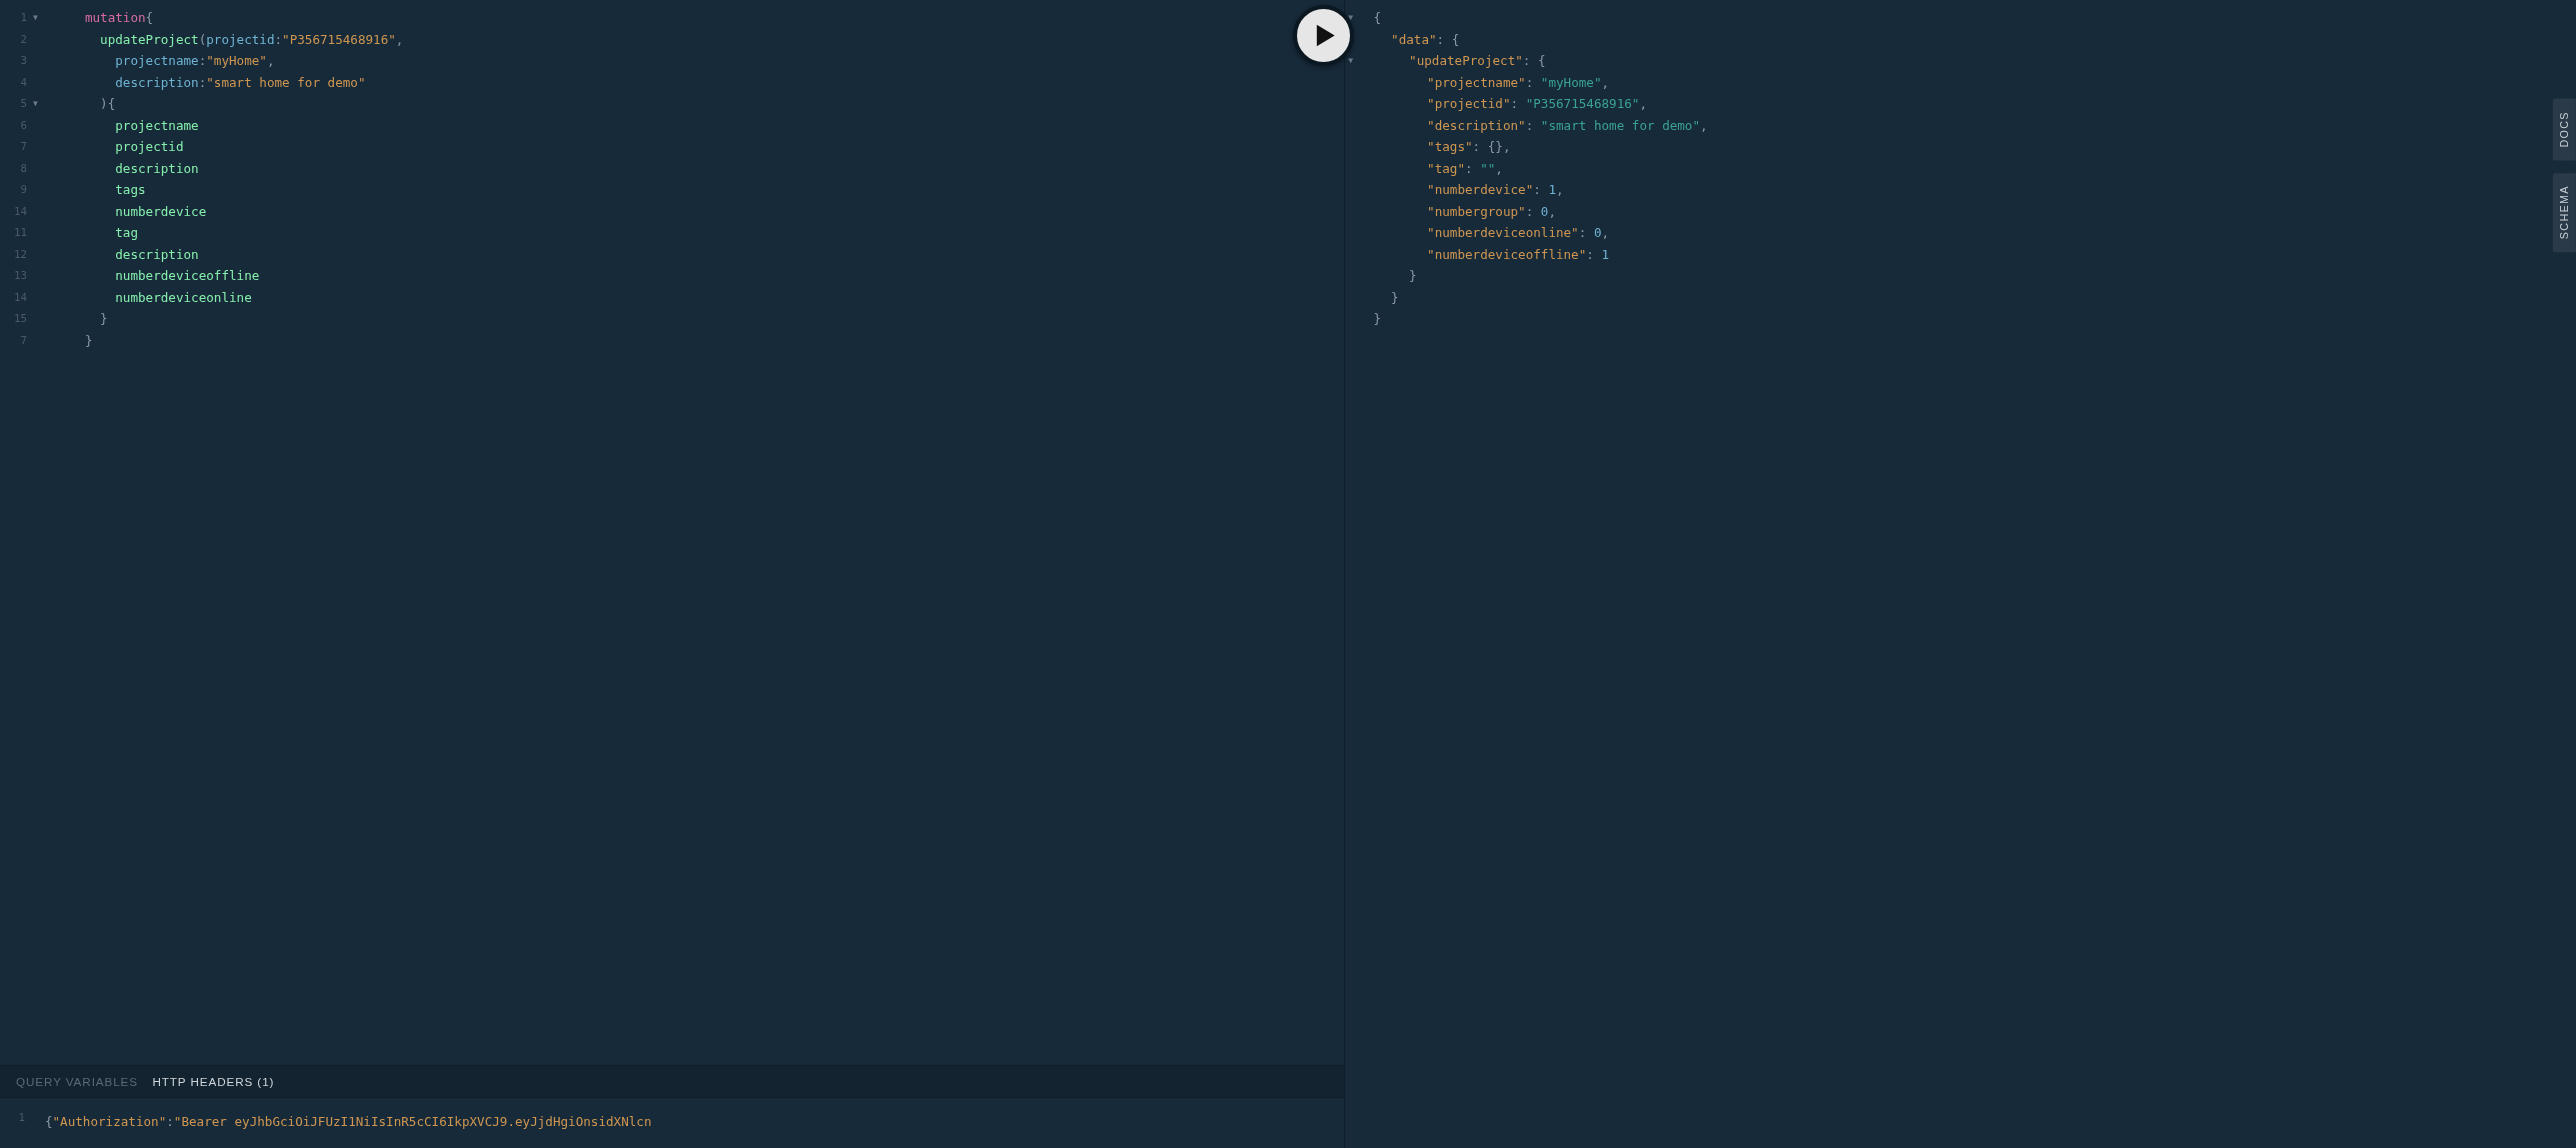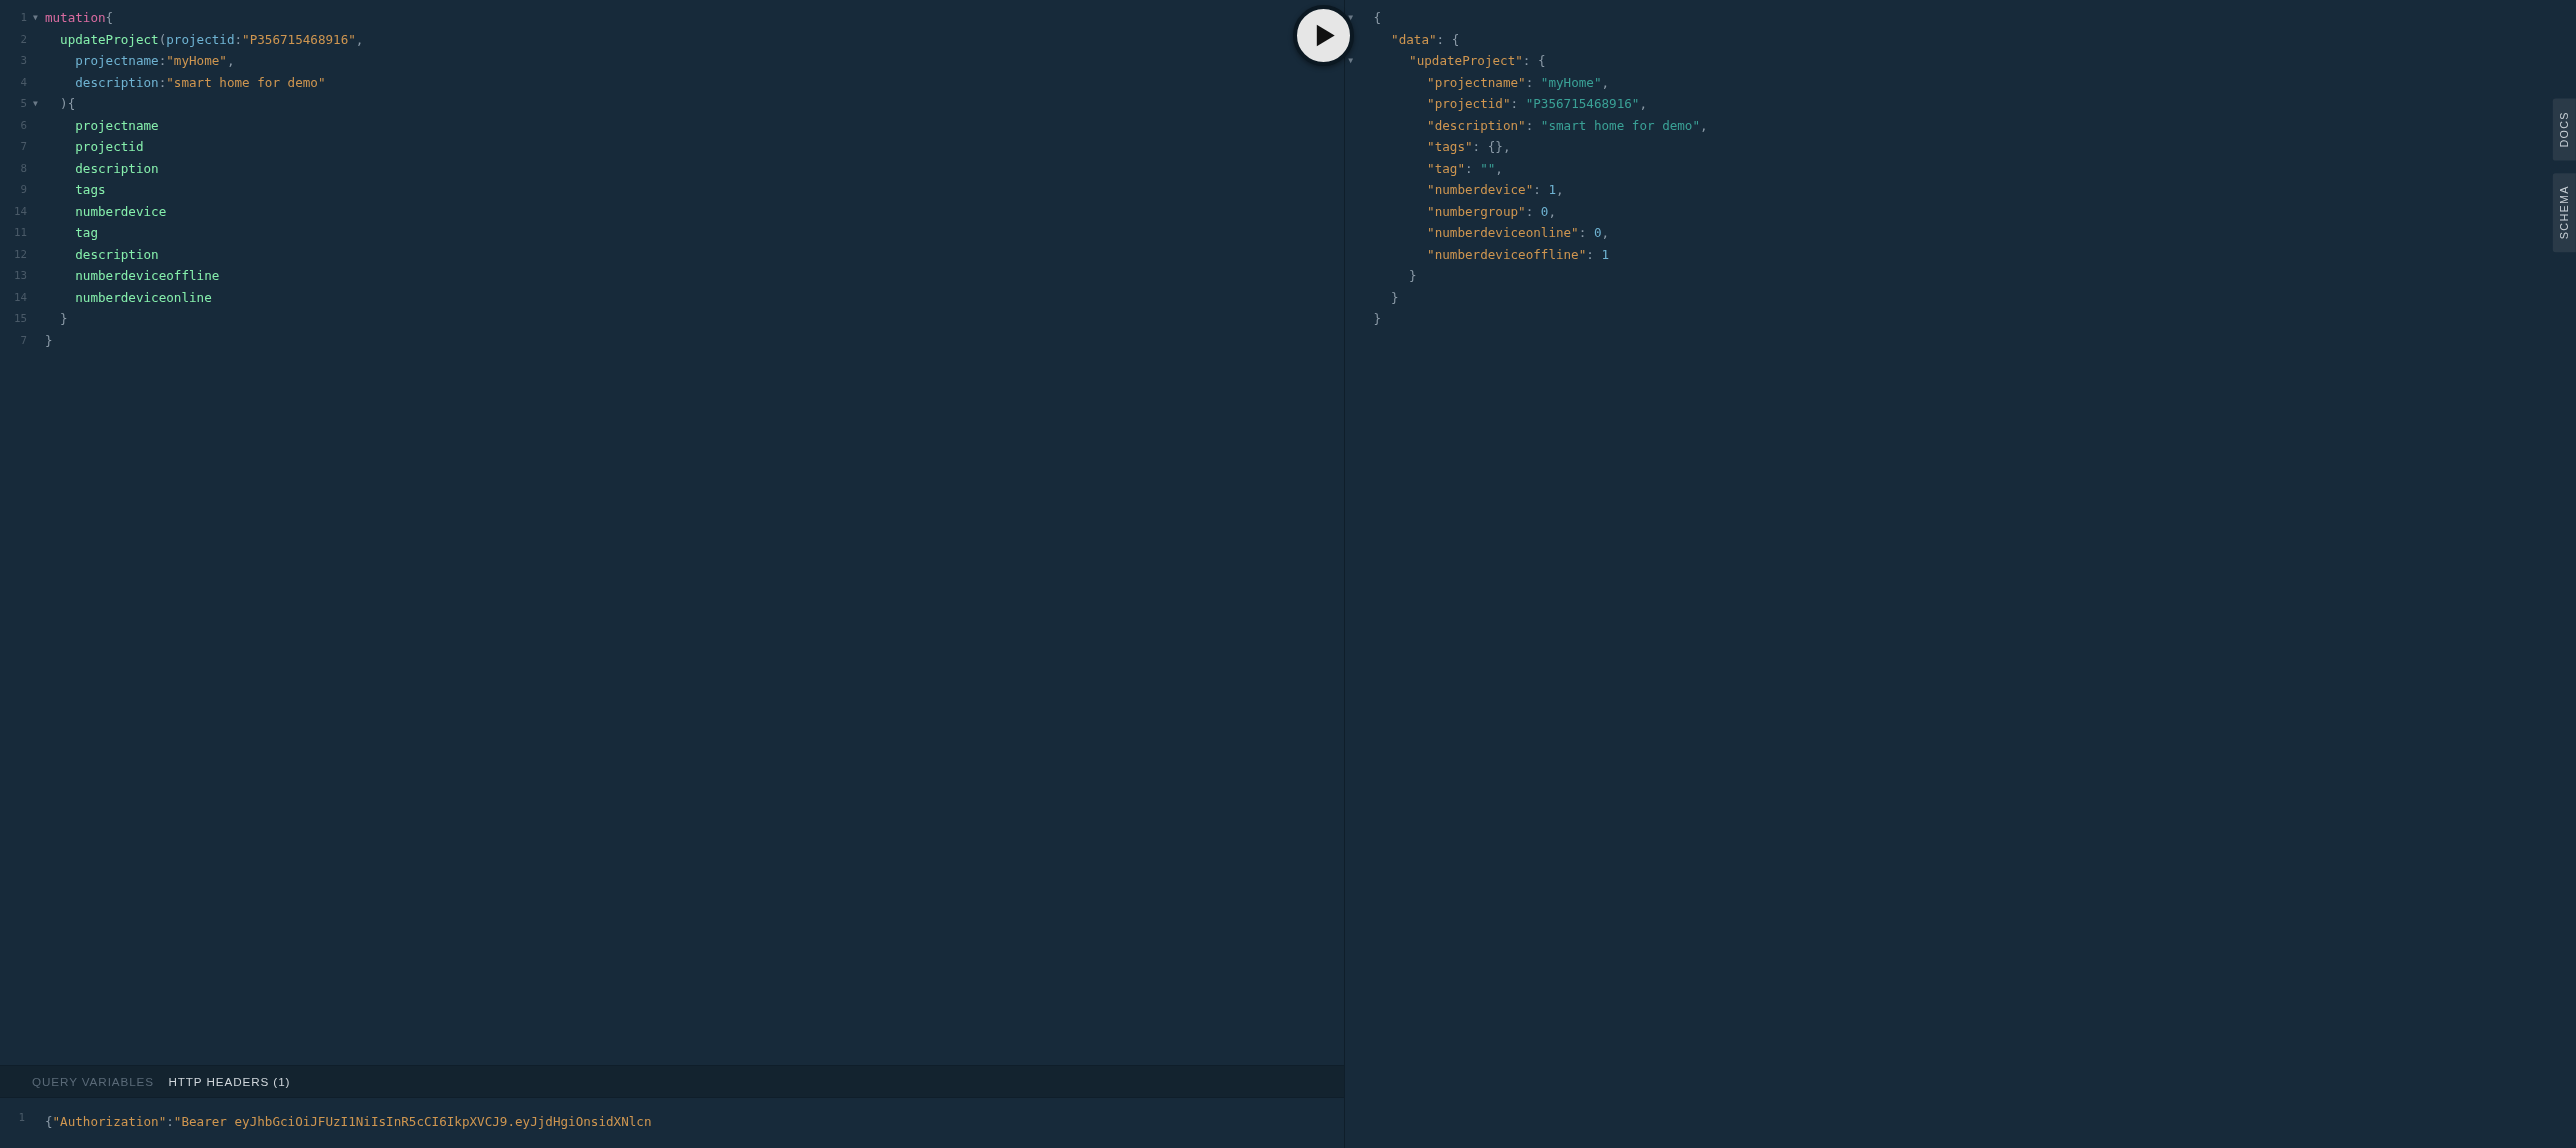--- a/index.html
+++ b/index.html
@@ -58,35 +58,36 @@
   cursor: pointer;
 }
 .code-content {
   flex: 1;
   padding-left: 14.4px;
 }
 .code-line {
   height: 21.5px;
   line-height: 21.5px;
   white-space: pre;
+  margin-left: 40px;
 }
 .tk-keyword { color: #d96ba0; }
 .tk-field { color: #86efac; }
 .tk-attr { color: #6fb3d2; }
 .tk-punct { color: #8b9aa7; }
 .tk-string { color: #cf9650; }
 .tk-brace { color: #8b9aa7; }
 
 .bottom-panel {
   background: #172a3a;
 }
 .tab-bar {
   display: flex;
   gap: 14.4px;
-  padding: 9px 32px;
+  padding: 9px 16px;
   background: #13232f;
   border-top: 0.9px solid #0f1e2a;
   border-bottom: 0.9px solid #0f1e2a;
 }
 .tab {
   font-family: -apple-system, BlinkMacSystemFont, 'Segoe UI', sans-serif;
   font-size: 11.7px;
   letter-spacing: 0.9px;
   color: #5a6a78;
   cursor: pointer;

